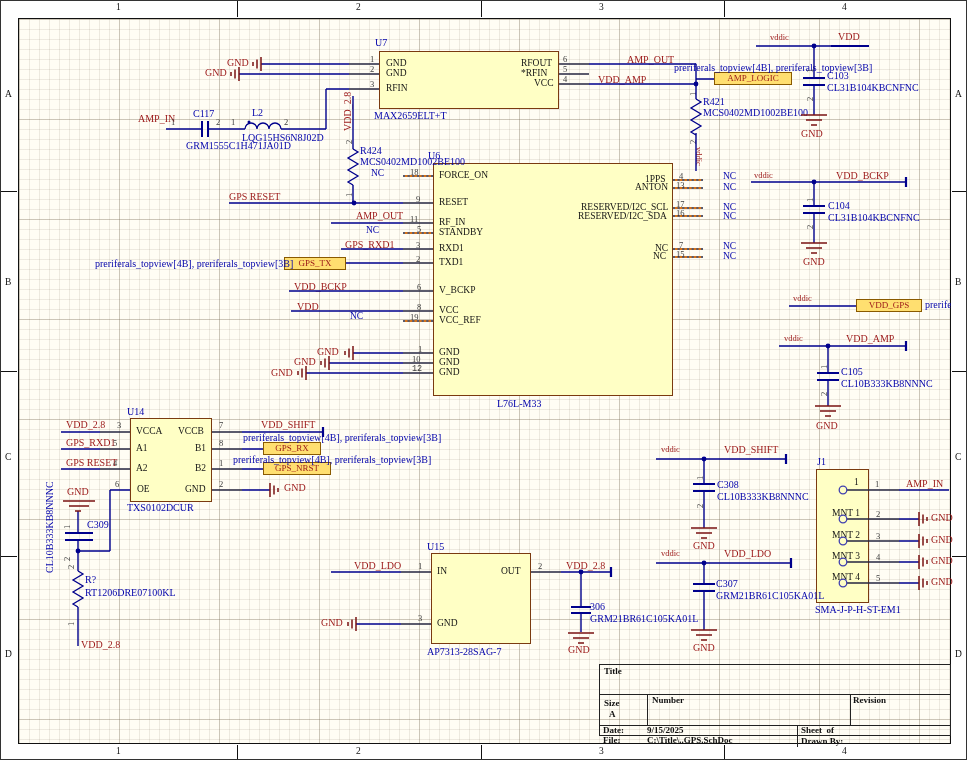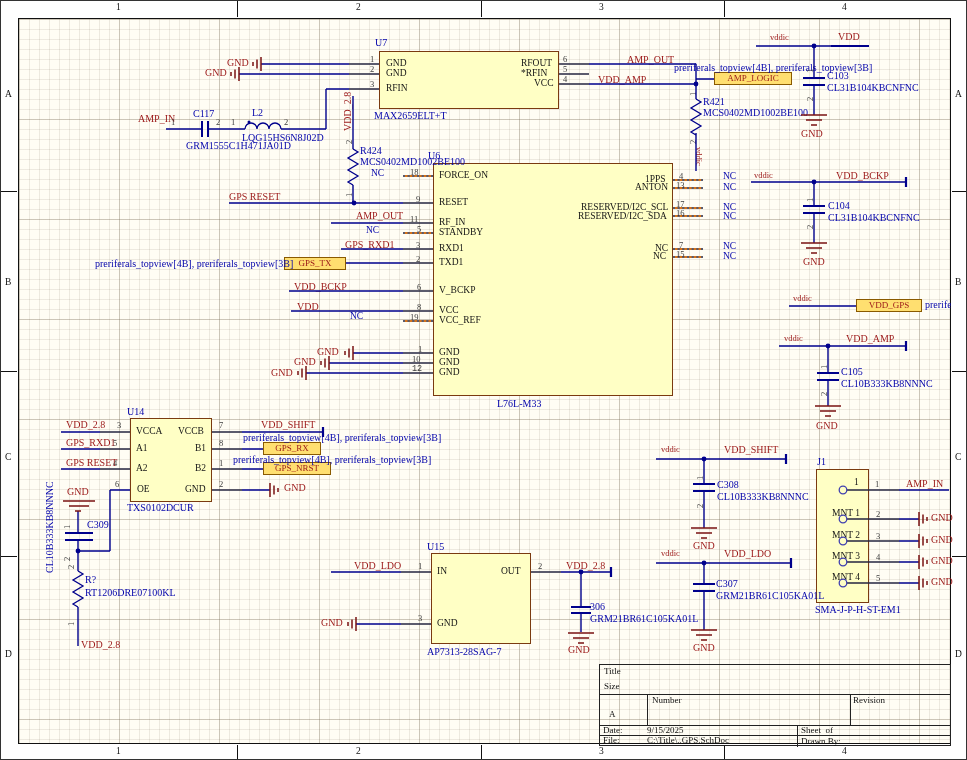--- a/index.html
+++ b/index.html
@@ -26,21 +26,21 @@
   .net{color:var(--netred);font-size:10px;}
   .vddic{color:var(--netred);font-size:8.5px;}
   .blue{color:var(--blue);font-size:10px;}
   .annot{color:var(--blue);font-size:10px;}
   .nc{color:var(--blue);font-size:9.5px;}
   .pin{color:#3c3c3c;font-size:8.5px;}
   .pname{color:#161616;font-size:9.5px;}
   .rn{transform:rotate(-90deg);transform-origin:0 0;}
   .rp{transform:rotate(90deg);transform-origin:0 0;}
   #wiring{position:absolute;left:0;top:0;pointer-events:none;}
-  #title-block{position:absolute;left:598px;top:663px;width:352px;height:82px;border:1px solid #222;box-sizing:border-box;}
+  #title-block{position:absolute;left:598px;top:663px;width:352px;height:72px;border:1px solid #222;box-sizing:border-box;font-weight:bold;}
   #title-block span{position:absolute;font-size:9px;color:#111;line-height:1;white-space:pre;}
   .tbl{position:absolute;background:#222;}
   #warning-text{position:absolute;left:254px;top:722px;font-size:33px;letter-spacing:2px;color:var(--warning);
     line-height:1;white-space:nowrap;}
 </style>
 </head>
 <body>
 
 <div id="stage">
 
@@ -388,21 +388,21 @@
   </svg>
 
   <div id="title-block">
     <div class="tbl" style="left:0;top:29px;width:350px;height:1px"></div>
     <div class="tbl" style="left:0;top:60px;width:350px;height:1px"></div>
     <div class="tbl" style="left:0;top:70px;width:350px;height:1px"></div>
     <div class="tbl" style="left:47px;top:29px;width:1px;height:31px"></div>
     <div class="tbl" style="left:250px;top:29px;width:1px;height:31px"></div>
     <div class="tbl" style="left:197px;top:60px;width:1px;height:22px"></div>
     <span style="left:4px;top:2px">Title</span>
-    <span style="left:4px;top:17px">Size</span>
+    <span style="left:4px;top:34px">Size</span>
     <span style="left:9px;top:45px">A</span>
     <span style="left:52px;top:31px">Number</span>
     <span style="left:253px;top:31px">Revision</span>
     <span style="left:3px;top:61px">Date:</span>
     <span style="left:47px;top:61px">9/15/2025</span>
     <span style="left:201px;top:61px">Sheet  of</span>
     <span style="left:3px;top:71px">File:</span>
     <span style="left:47px;top:71px">C:\Title\..GPS.SchDoc</span>
     <span style="left:201px;top:72px">Drawn By:</span>
   </div>

